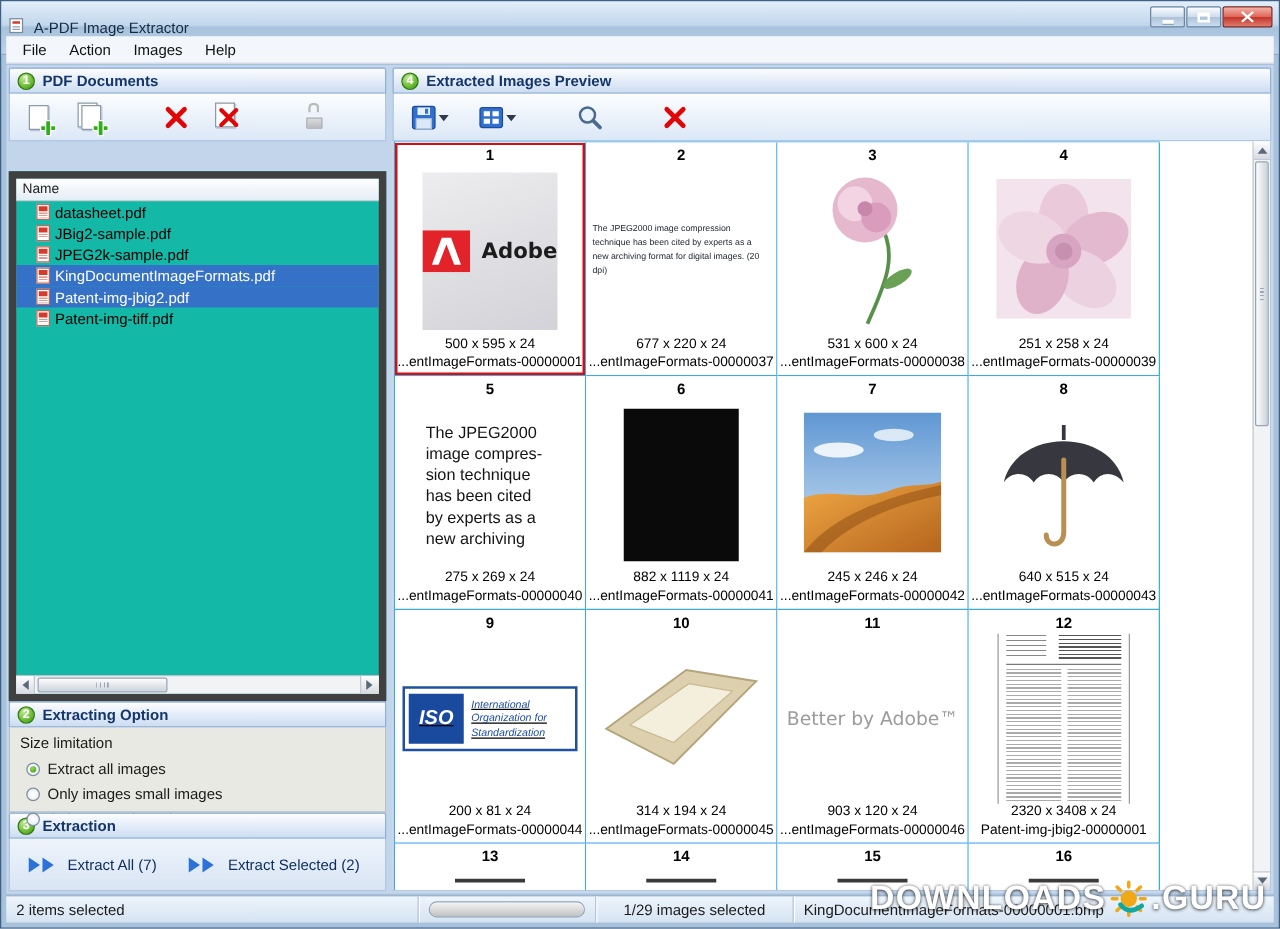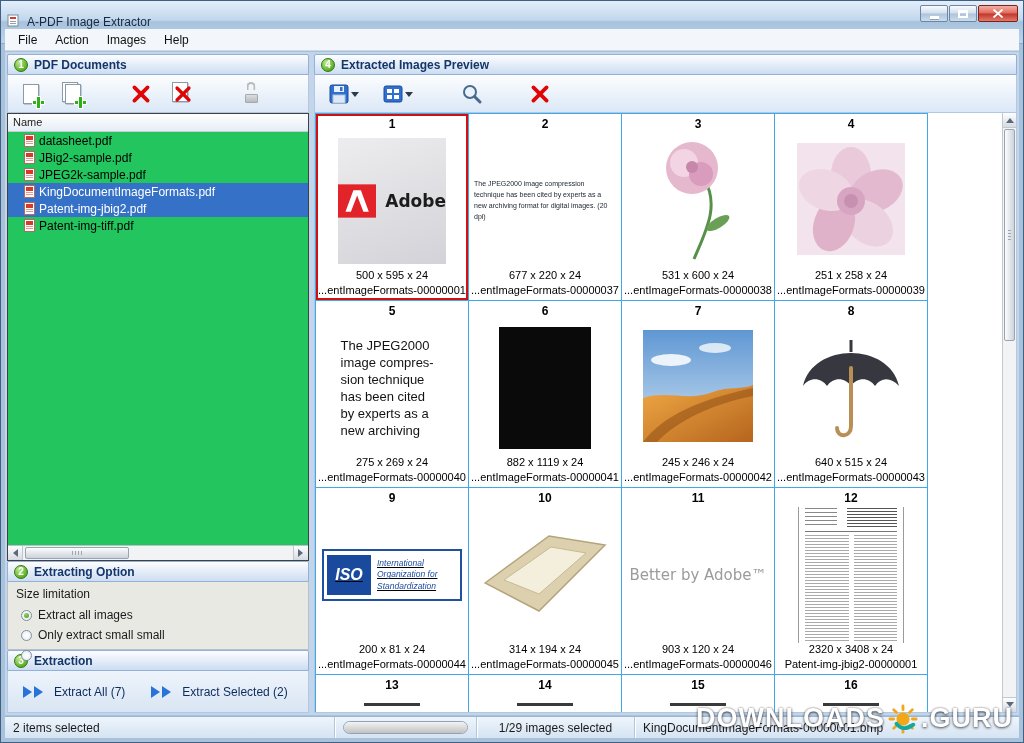--- a/index.html
+++ b/index.html
@@ -47,21 +47,21 @@
   .icon-page.back { position:absolute; left:4px; top:3px; }
   .badge-plus { position:absolute; right:2px; bottom:1px; width:11px; height:11px; }
   .badge-plus::before { content:''; position:absolute; left:0; top:4px; width:11px; height:3px; background:#2faf18; box-shadow:0 0 0 1px #fff; }
   .badge-plus::after  { content:''; position:absolute; left:4px; top:0; width:3px; height:11px; background:#2faf18; box-shadow:0 0 0 1px #fff; }
   .lock-body { width:13px; height:9px; background:linear-gradient(#d6d6d6,#ababab); border:1px solid #929292; border-radius:1px; margin-top:9px; }
   .lock-shackle { position:absolute; top:3px; left:50%; transform:translateX(-50%); width:9px; height:8px;
     border:2px solid #a6a6a6; border-bottom:none; border-radius:5px 5px 0 0; }
   .dd { width:0; height:0; border:4px solid transparent; border-top:5px solid #2c3a4a; margin-left:2px; margin-top:5px; }
 
   
-  .filelist { flex:1; min-height:0; background:#22c55e; border:1px solid #404040; display:flex; flex-direction:column; }
+  .filelist { flex:1; min-height:0; background:#14b8a6; border:6px solid #404040; display:flex; flex-direction:column;margin-top:24px; }
   .list-header { height:18px; flex:none; background:linear-gradient(#ffffff,#e5edf5); border-bottom:1px solid #c4ccd4;
     font-size:11px; color:#222; padding:2px 5px; }
   .list-rows { flex:1; overflow:hidden; }
   .frow { height:17px; display:flex; align-items:center; gap:4px; padding:0 16px; font-size:12px; color:#000; }
   .frow.selected { background:#3471c7; color:#fff; }
   .pdficon { width:11px; height:13px; background:#fff; border:1px solid #b8685c; position:relative; flex:none; }
   .pdficon::before { content:''; position:absolute; left:1px; right:1px; top:1px; height:4px; background:#d63a2a; }
   .pdficon::after { content:''; position:absolute; left:1px; right:1px; bottom:1px; height:4px;
     background:repeating-linear-gradient(#e09a90 0 1px, transparent 1px 2px); }
 
@@ -287,21 +287,21 @@
 
       <div class="options">
         <div class="group-label">Size limitation</div>
         <div id="radio-list">
             <div class="radio-row">
               <span class="radio checked"></span>
               <span>Extract all images</span>
             </div>
             <div class="radio-row">
               <span class="radio"></span>
-              <span>Only extract small small</span>
+              <span>Only images small images</span>
             </div>
             <div class="radio-row">
               <span class="radio"></span>
               <span>Only extract large images</span>
             </div>
           </div>
       </div>
 
       <div class="panel-header">
         <span class="numcircle">3</span>

